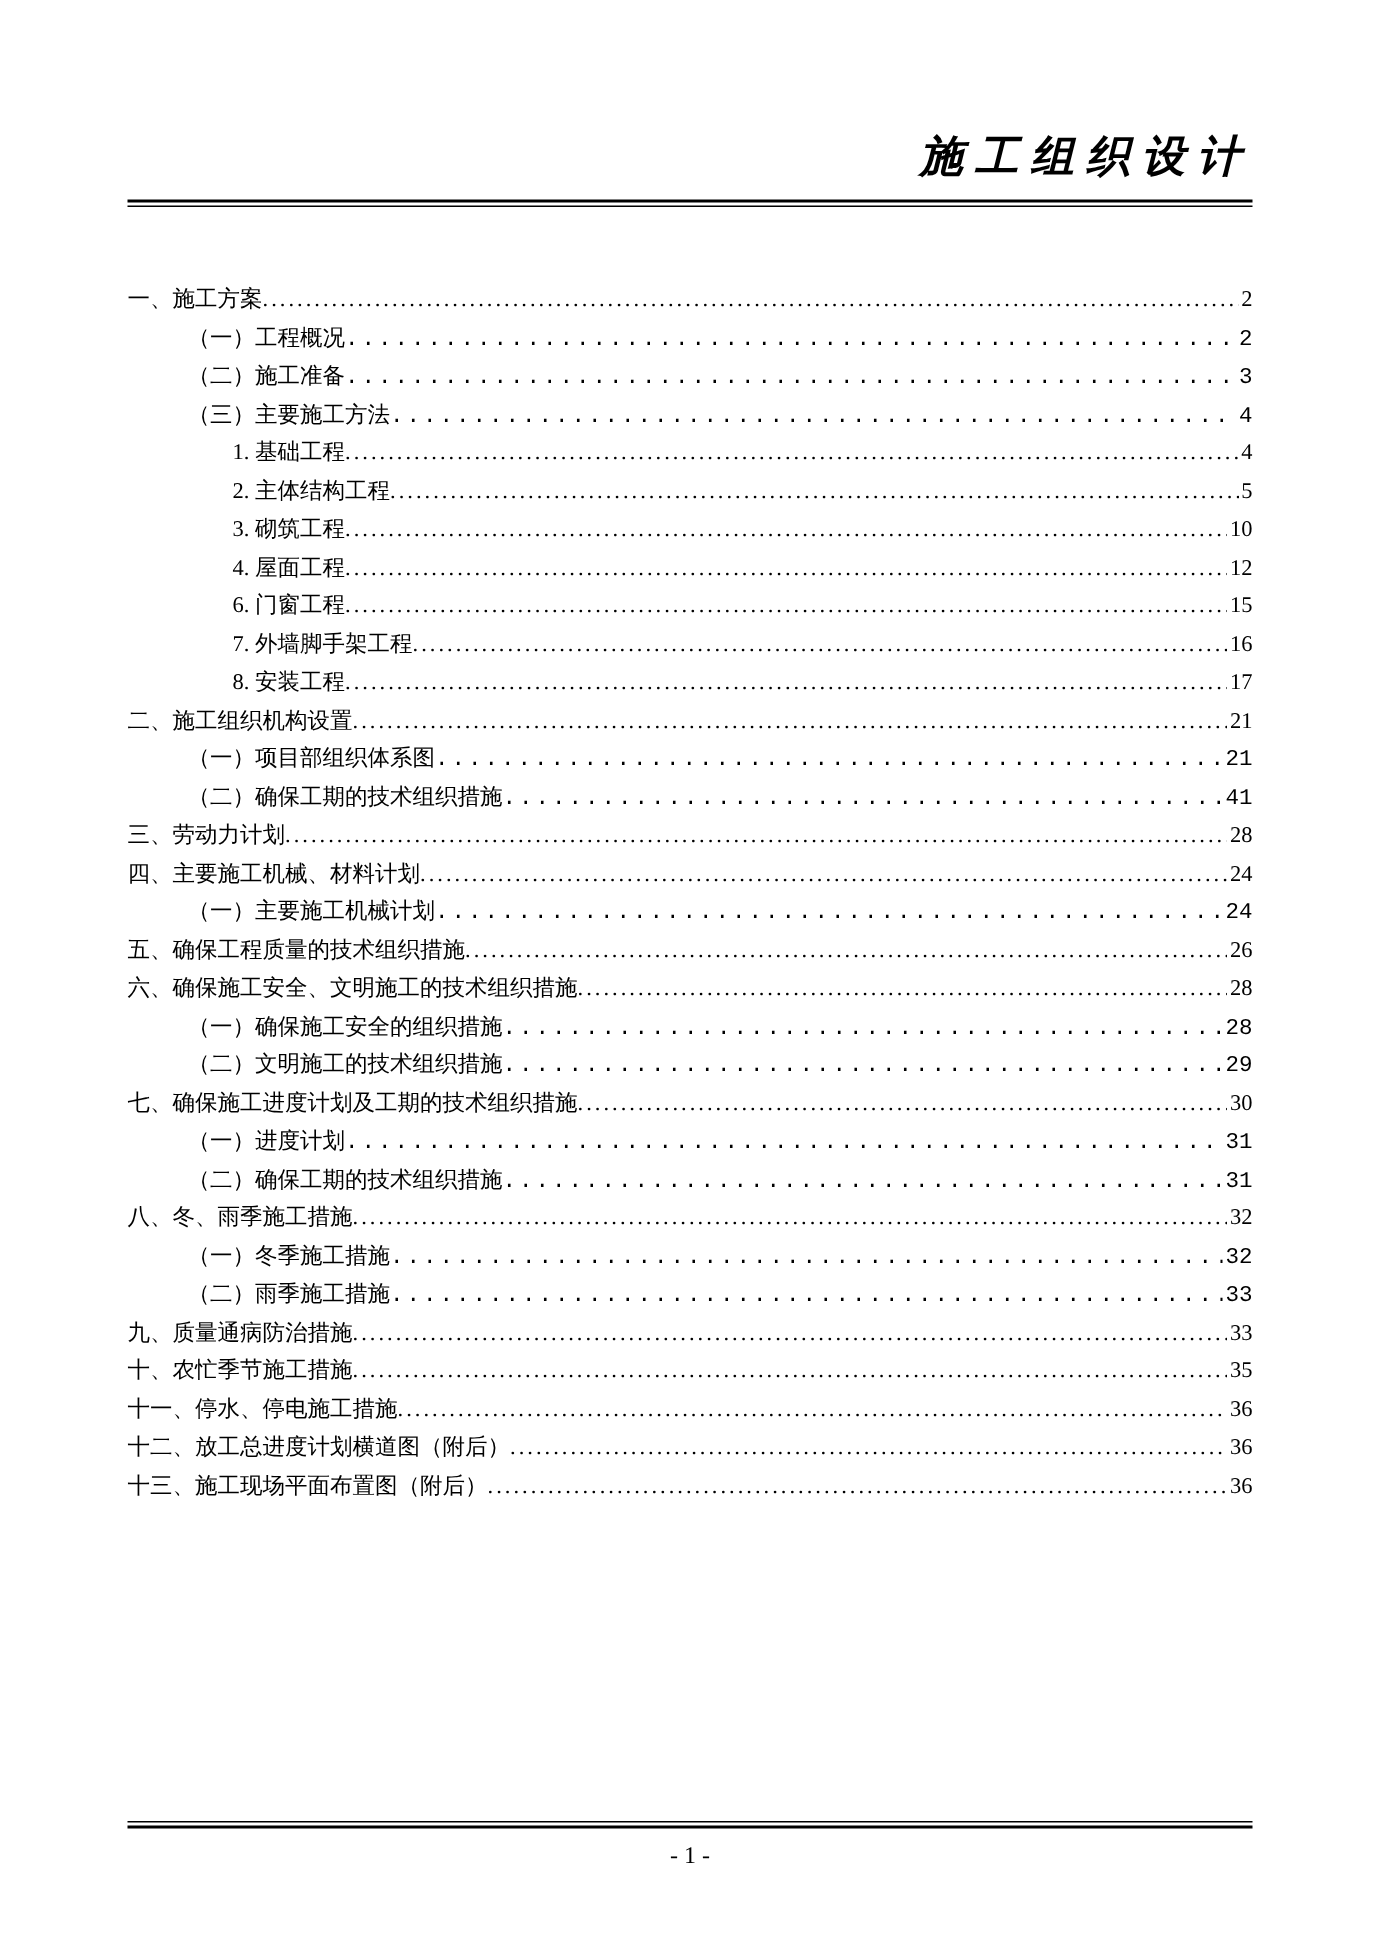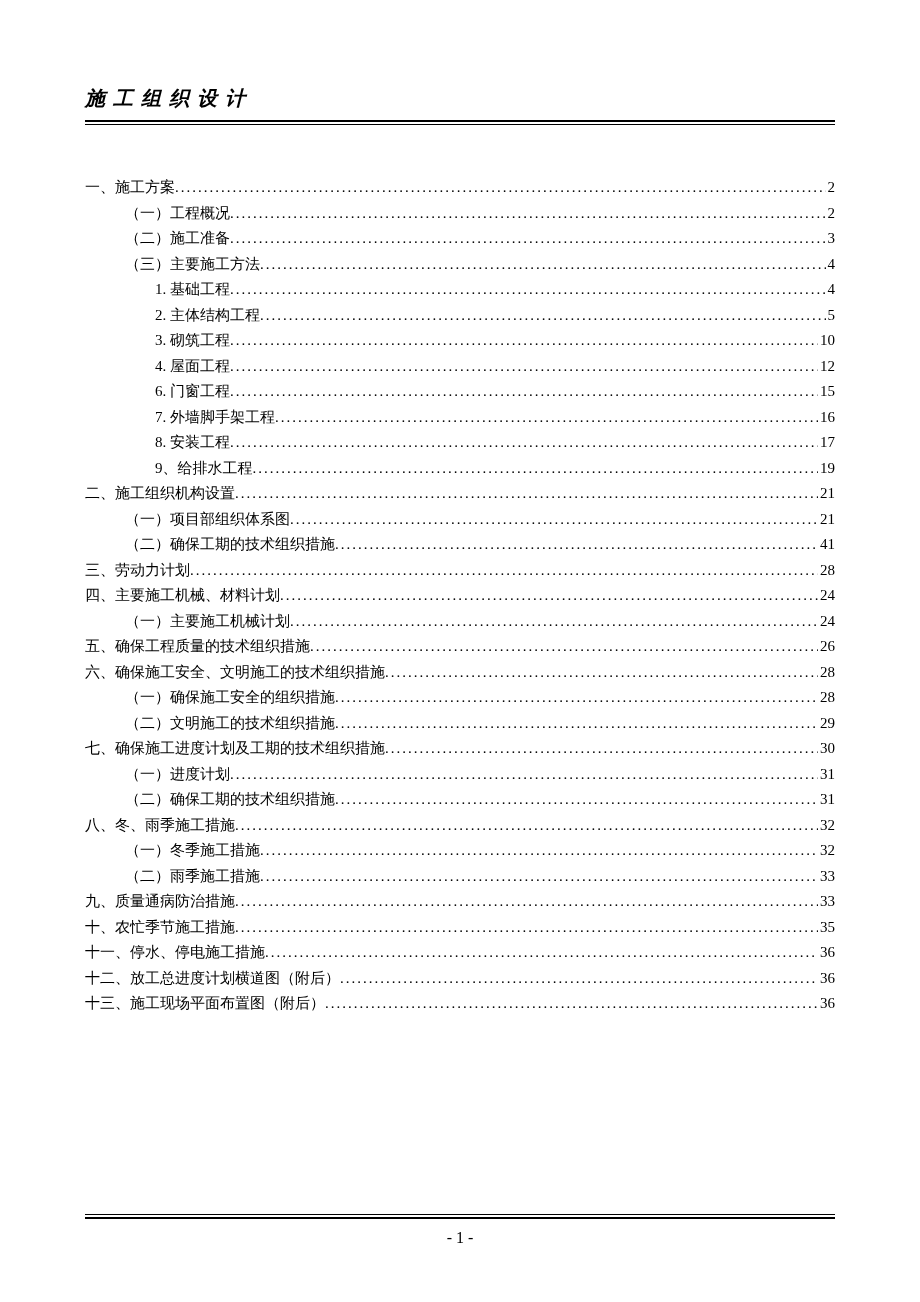--- a/index.html
+++ b/index.html
@@ -12,24 +12,25 @@
       background: #fff;
       width: 920px;
       height: 1302px;
       position: relative;
       padding: 0;
     }
     .page {
       padding: 85px 85px 0 85px;
     }
     .header {
+      text-align: right;
       font-family: "KaiTi", "楷体", serif;
       font-style: italic;
       font-weight: bold;
-      font-size: 20px;
+      font-size: 29px;
       letter-spacing: 8px;
       padding-bottom: 8px;
       border-bottom: 2px solid #000;
     }
     .header-underline {
       border-top: 1px solid #000;
       margin-top: 2px;
       margin-bottom: 50px;
     }
     .toc {
@@ -54,20 +55,21 @@
     }
     .toc-dots::after {
       content: "...................................................................................................................................";
     }
     .toc-page {
       flex-shrink: 0;
       padding-left: 2px;
     }
     .indent-1 {
       padding-left: 40px;
+      font-family: Liberation Mono, monospace;
     }
     .indent-2 {
       padding-left: 70px;
       font-family: Liberation Serif, serif;
     }
     .footer {
       position: absolute;
       bottom: 55px;
       left: 85px;
       right: 85px;
@@ -141,25 +143,20 @@
       <div class="toc-entry indent-2">
         <span class="toc-label">7. 外墙脚手架工程</span>
         <span class="toc-dots"></span>
         <span class="toc-page">16</span>
       </div>
       <div class="toc-entry indent-2">
         <span class="toc-label">8. 安装工程</span>
         <span class="toc-dots"></span>
         <span class="toc-page">17</span>
       </div>
-      <div class="toc-entry indent-2">
-        <span class="toc-label">9、给排水工程</span>
-        <span class="toc-dots"></span>
-        <span class="toc-page">19</span>
-      </div>
       <div class="toc-entry indent-0">
         <span class="toc-label">二、施工组织机构设置</span>
         <span class="toc-dots"></span>
         <span class="toc-page">21</span>
       </div>
       <div class="toc-entry indent-1">
         <span class="toc-label">（一）项目部组织体系图</span>
         <span class="toc-dots"></span>
         <span class="toc-page">21</span>
       </div>

